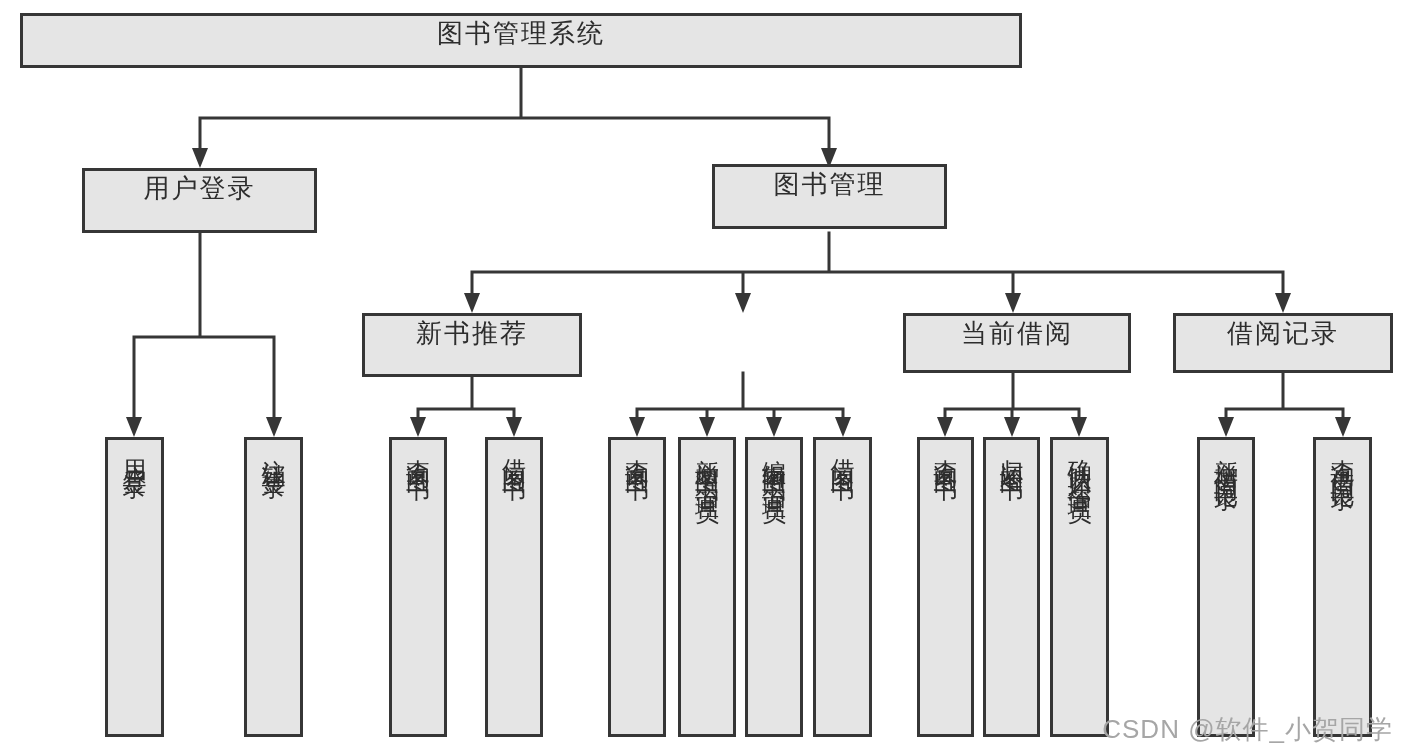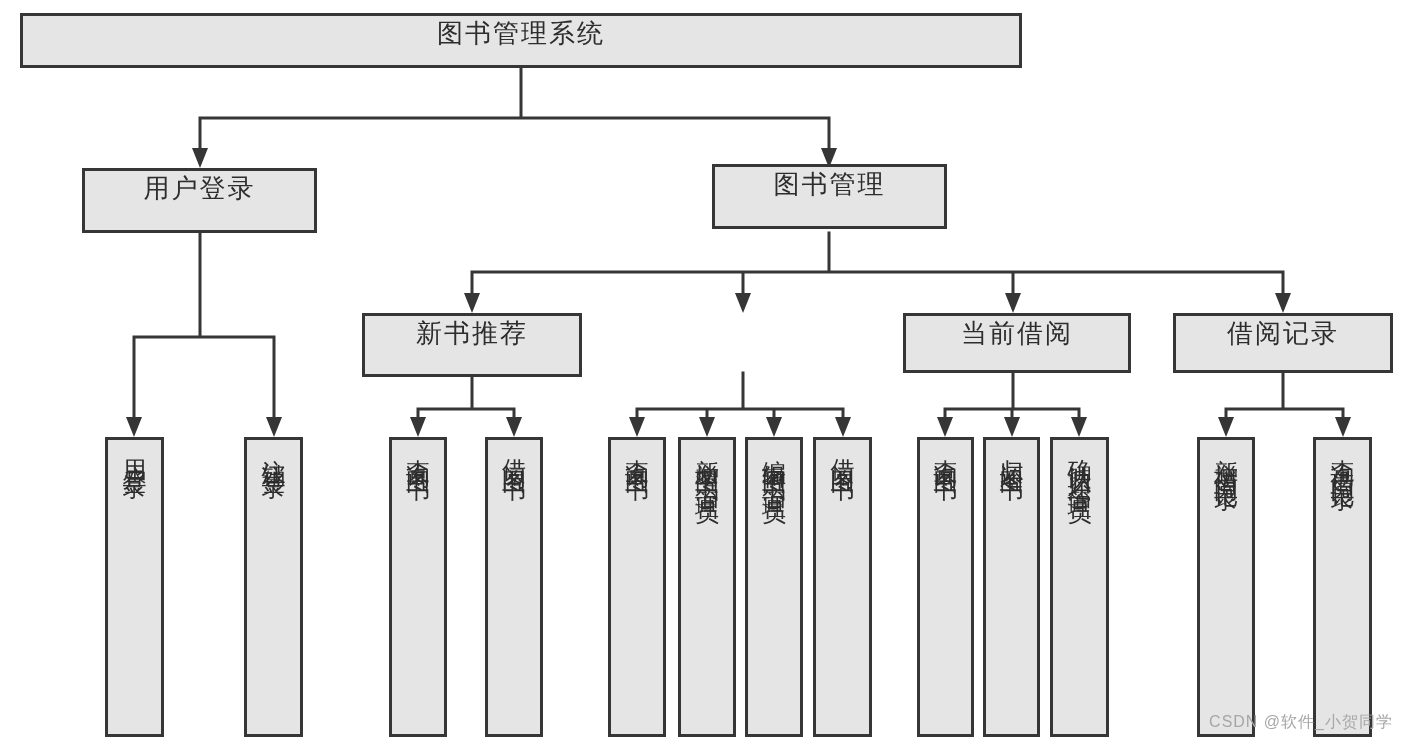--- a/index.html
+++ b/index.html
@@ -39,21 +39,21 @@
     text-orientation: mixed;
     font-size: 24px;
     letter-spacing: 6px;
     color: #2d2d2d;
     white-space: nowrap;
   }
   #watermark {
     position: absolute;
     top: 712px;
     right: 12px;
-    font-size: 16px;
+    font-size: 26px;
     letter-spacing: 1px;
     color: #a6a6a6;
     z-index: 5;
     white-space: nowrap;
   }
   svg path { stroke: #363636; stroke-width: 3; fill: none; stroke-linecap: square; }
   svg polygon { fill: #363636; stroke: none; }
 </style>
 </head>
 <body>

